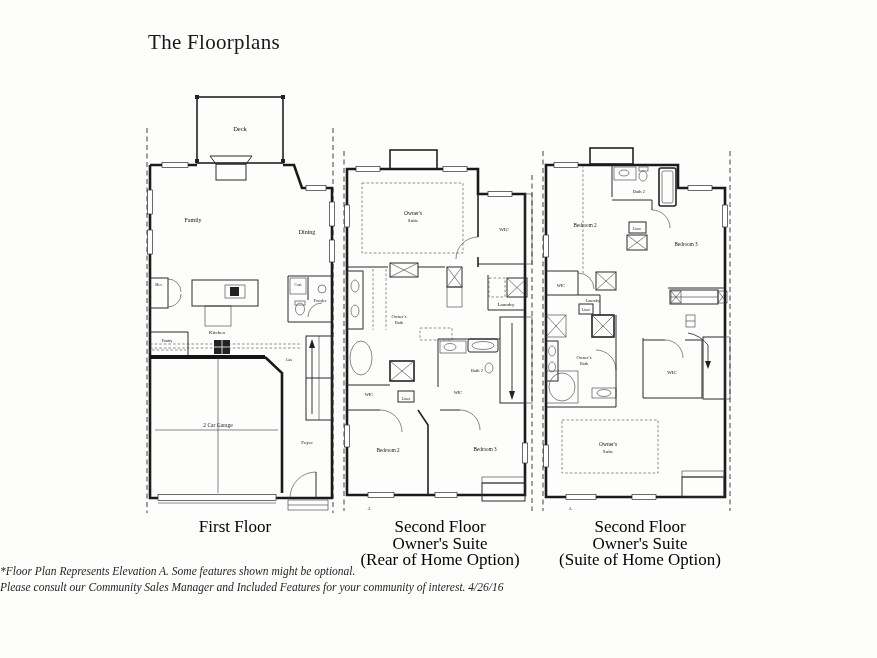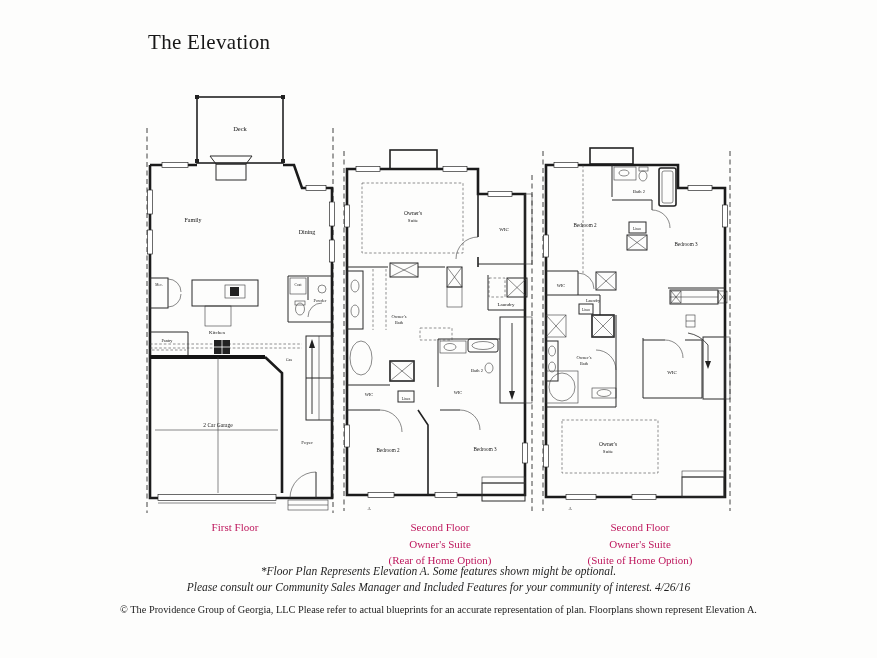--- a/index.html
+++ b/index.html
@@ -1,21 +1,21 @@
 <!DOCTYPE html>
 <html><head>
 <meta charset="utf-8">
 <style>
   html,body{margin:0;padding:0;background:#ffffff;}
   #sheet{position:relative;width:877px;height:658px;background:#fdfdfc;overflow:hidden;
          font-family:"Liberation Serif", serif;color:#1c1c1c;}
   #title{position:absolute;left:148px;top:30px;font-size:21px;letter-spacing:.3px;color:#171717;}
   .plan{position:absolute;}
-  .cap{position:absolute;text-align:center;font-size:11px;line-height:16.5px;color:#be185d;}
-  #footnotes{position:absolute;left:0;top:564px;width:877px;text-align:center;
+  .cap{position:absolute;text-align:center;font-size:17px;line-height:16.5px;color:#000000;}
+  #footnotes{position:absolute;left:0;top:564px;width:877px;
              font-style:italic;font-size:11.5px;line-height:15.5px;color:#1f1f1f;}
   #legal{position:absolute;left:0;top:603px;width:877px;text-align:center;
          font-size:10.3px;line-height:13.5px;color:#222;}
   
   .w2{stroke:#1b1b1b;stroke-width:2.6;fill:none;stroke-linejoin:miter;}
   .w3{stroke:#141414;stroke-width:4.2;fill:none;}
   .w15{stroke:#222;stroke-width:1.6;fill:none;}
   .w1{stroke:#2b2b2b;stroke-width:1;fill:none;}
   .w05{stroke:#3a3a3a;stroke-width:.6;fill:none;}
   .dash{stroke:#2e2e2e;stroke-width:.9;fill:none;stroke-dasharray:5 3.5;}
@@ -36,21 +36,21 @@
       </pattern>
       <pattern id="treadsV" width="6" height="6" patternUnits="userSpaceOnUse">
         <path d="M.5,0 V6" stroke="#333" stroke-width=".8"></path>
       </pattern>
       <pattern id="hatch" width="4" height="4" patternUnits="userSpaceOnUse">
         <path d="M0,4 L4,0" stroke="#2f2f2f" stroke-width=".6"></path>
       </pattern>
     </defs>
   </svg>
 
-  <div id="title">The Elevation</div>
+  <div id="title">The Floorplans</div>
 
   <svg class="plan" style="left:130px;top:90px" width="210" height="425" viewBox="0 0 210 425">
     <g>
       <path class="dash" d="M17,38 V423"></path>
         <path class="dash" d="M203,38 V423"></path>
     </g>
     <g>
       <rect x="67" y="7" width="86" height="66" class="w15"></rect>
       <rect x="65" y="5" width="4" height="4" class="dk"></rect>
         <rect x="151" y="5" width="4" height="4" class="dk"></rect>
@@ -350,16 +350,15 @@
     <div>Owner's Suite</div>
     <div>(Suite of Home Option)</div>
   </div>
 
   <div id="footnotes">
     <div>*Floor Plan Represents Elevation A. Some features shown might be optional.</div>
     <div>Please consult our Community Sales Manager and Included Features for your community of interest. 4/26/16</div>
   </div>
 
   <div id="legal">
-    <div>© The Providence Group of Georgia, LLC Please refer to actual blueprints for an accurate representation of plan. Floorplans shown represent Elevation A.</div>
   </div>
 
 </div>
 
 </body></html>

